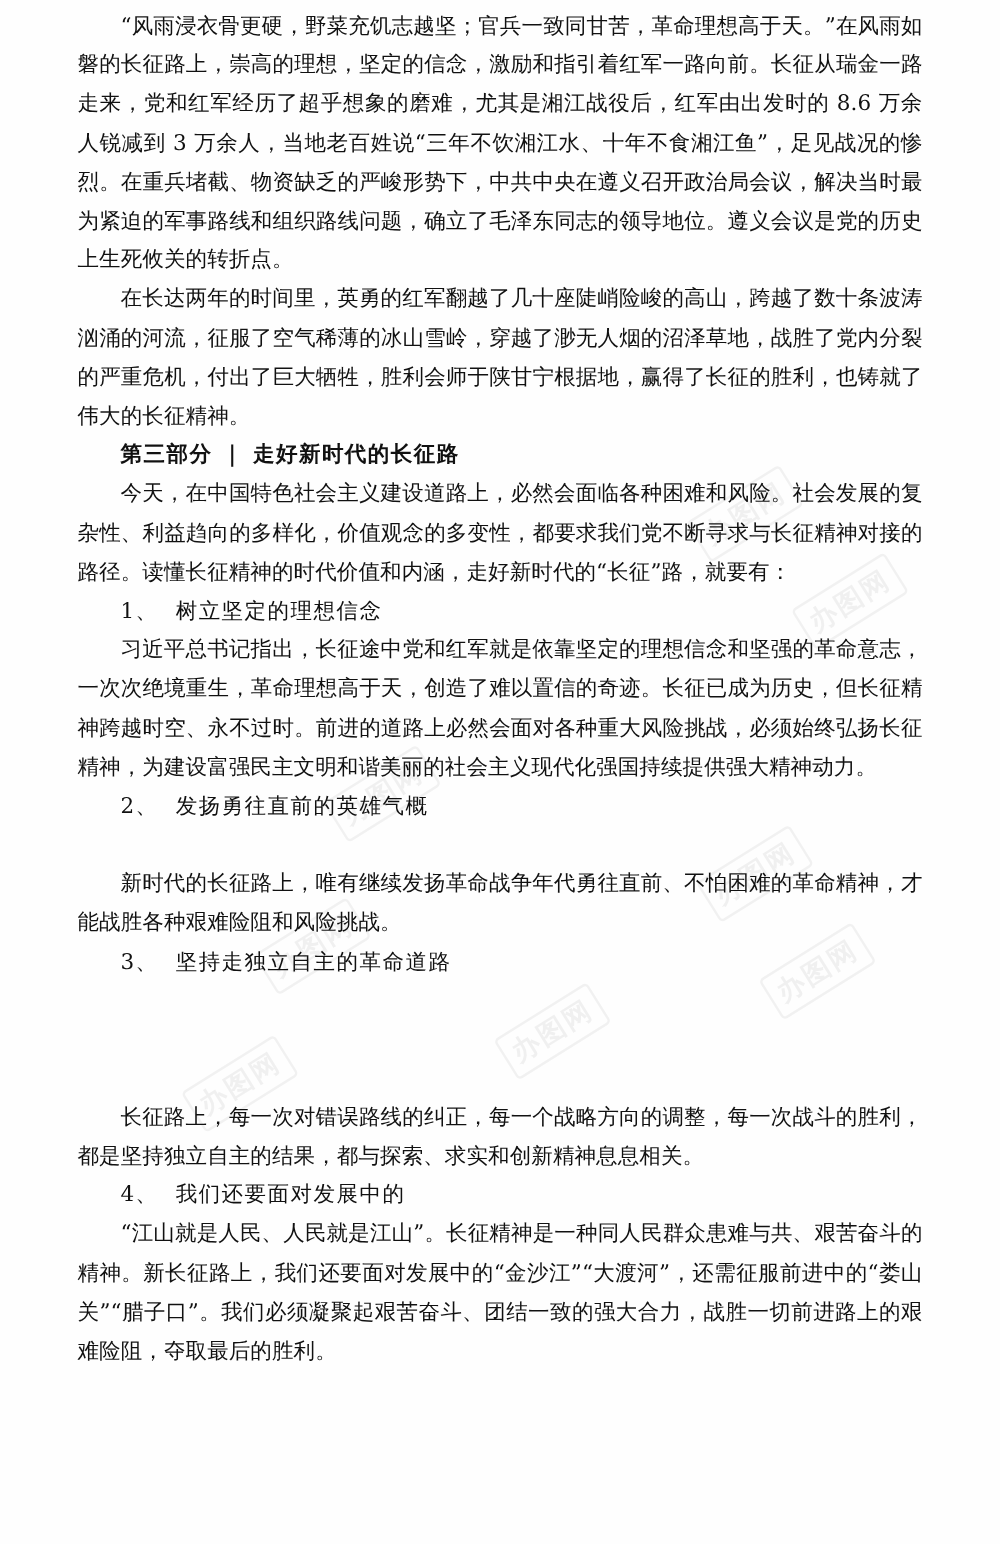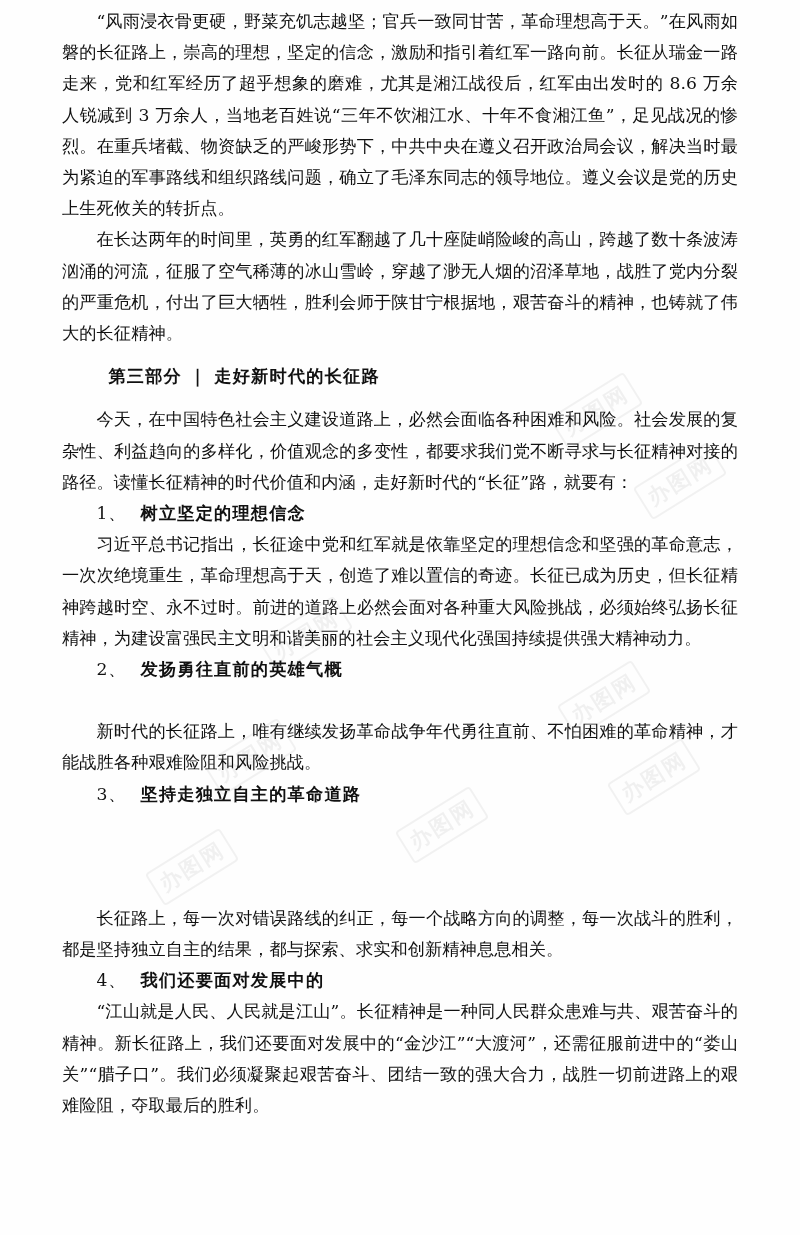--- a/index.html
+++ b/index.html
@@ -61,36 +61,36 @@
     text-align: justify;
     text-justify: inter-ideograph;
     letter-spacing: 0.1px;
   }
   p.body-para {
     margin: 0;
     text-indent: 2em;
     font-weight: 500;
   }
   p.section-heading {
-    margin: 12px;
+    margin: 0;
     text-indent: 2em;
     font-weight: 700;
     letter-spacing: 1.2px;
   }
   p.list-heading {
     margin: 0;
     text-indent: 2em;
     font-weight: 700;
   }
   p.list-heading .num {
     font-weight: 400;
     letter-spacing: 1px;
   }
   p.list-heading .htext {
-    font-weight: 700;
+    font-weight: 400;
     margin-left: 14px;
     letter-spacing: 1.2px;
   }
   .gap-sm { height: 31px; }
   .gap-lg { height: 62px; }
   .spacer-block { height: 31px; }
 </style>
 </head>
 <body>
 
@@ -103,21 +103,21 @@
     <span class="wm w4">办图网</span>
     <span class="wm w5">办图网</span>
     <span class="wm w6">办图网</span>
     <span class="wm w7">办图网</span>
     <span class="wm w8">办图网</span>
   </div>
 
   <div class="content">
 
     <p class="body-para">“风雨浸衣骨更硬，野菜充饥志越坚；官兵一致同甘苦，革命理想高于天。”在风雨如磐的长征路上，崇高的理想，坚定的信念，激励和指引着红军一路向前。长征从瑞金一路走来，党和红军经历了超乎想象的磨难，尤其是湘江战役后，红军由出发时的 8.6 万余人锐减到 3 万余人，当地老百姓说“三年不饮湘江水、十年不食湘江鱼”，足见战况的惨烈。在重兵堵截、物资缺乏的严峻形势下，中共中央在遵义召开政治局会议，解决当时最为紧迫的军事路线和组织路线问题，确立了毛泽东同志的领导地位。遵义会议是党的历史上生死攸关的转折点。</p>
-    <p class="body-para">在长达两年的时间里，英勇的红军翻越了几十座陡峭险峻的高山，跨越了数十条波涛汹涌的河流，征服了空气稀薄的冰山雪岭，穿越了渺无人烟的沼泽草地，战胜了党内分裂的严重危机，付出了巨大牺牲，胜利会师于陕甘宁根据地，艰苦奋斗的精神，也铸就了伟大的长征精神。</p>
+    <p class="body-para">在长达两年的时间里，英勇的红军翻越了几十座陡峭险峻的高山，跨越了数十条波涛汹涌的河流，征服了空气稀薄的冰山雪岭，穿越了渺无人烟的沼泽草地，战胜了党内分裂的严重危机，付出了巨大牺牲，胜利会师于陕甘宁根据地，赢得了长征的胜利，也铸就了伟大的长征精神。</p>
 
     <p class="section-heading">第三部分 ｜ 走好新时代的长征路</p>
 
     <p class="body-para">今天，在中国特色社会主义建设道路上，必然会面临各种困难和风险。社会发展的复杂性、利益趋向的多样化，价值观念的多变性，都要求我们党不断寻求与长征精神对接的路径。读懂长征精神的时代价值和内涵，走好新时代的“长征”路，就要有：</p>
 
     <p class="list-heading">
       <span class="num">1、</span><span class="htext">树立坚定的理想信念</span>
     </p>
 
     <p class="body-para">习近平总书记指出，长征途中党和红军就是依靠坚定的理想信念和坚强的革命意志，一次次绝境重生，革命理想高于天，创造了难以置信的奇迹。长征已成为历史，但长征精神跨越时空、永不过时。前进的道路上必然会面对各种重大风险挑战，必须始终弘扬长征精神，为建设富强民主文明和谐美丽的社会主义现代化强国持续提供强大精神动力。</p>

